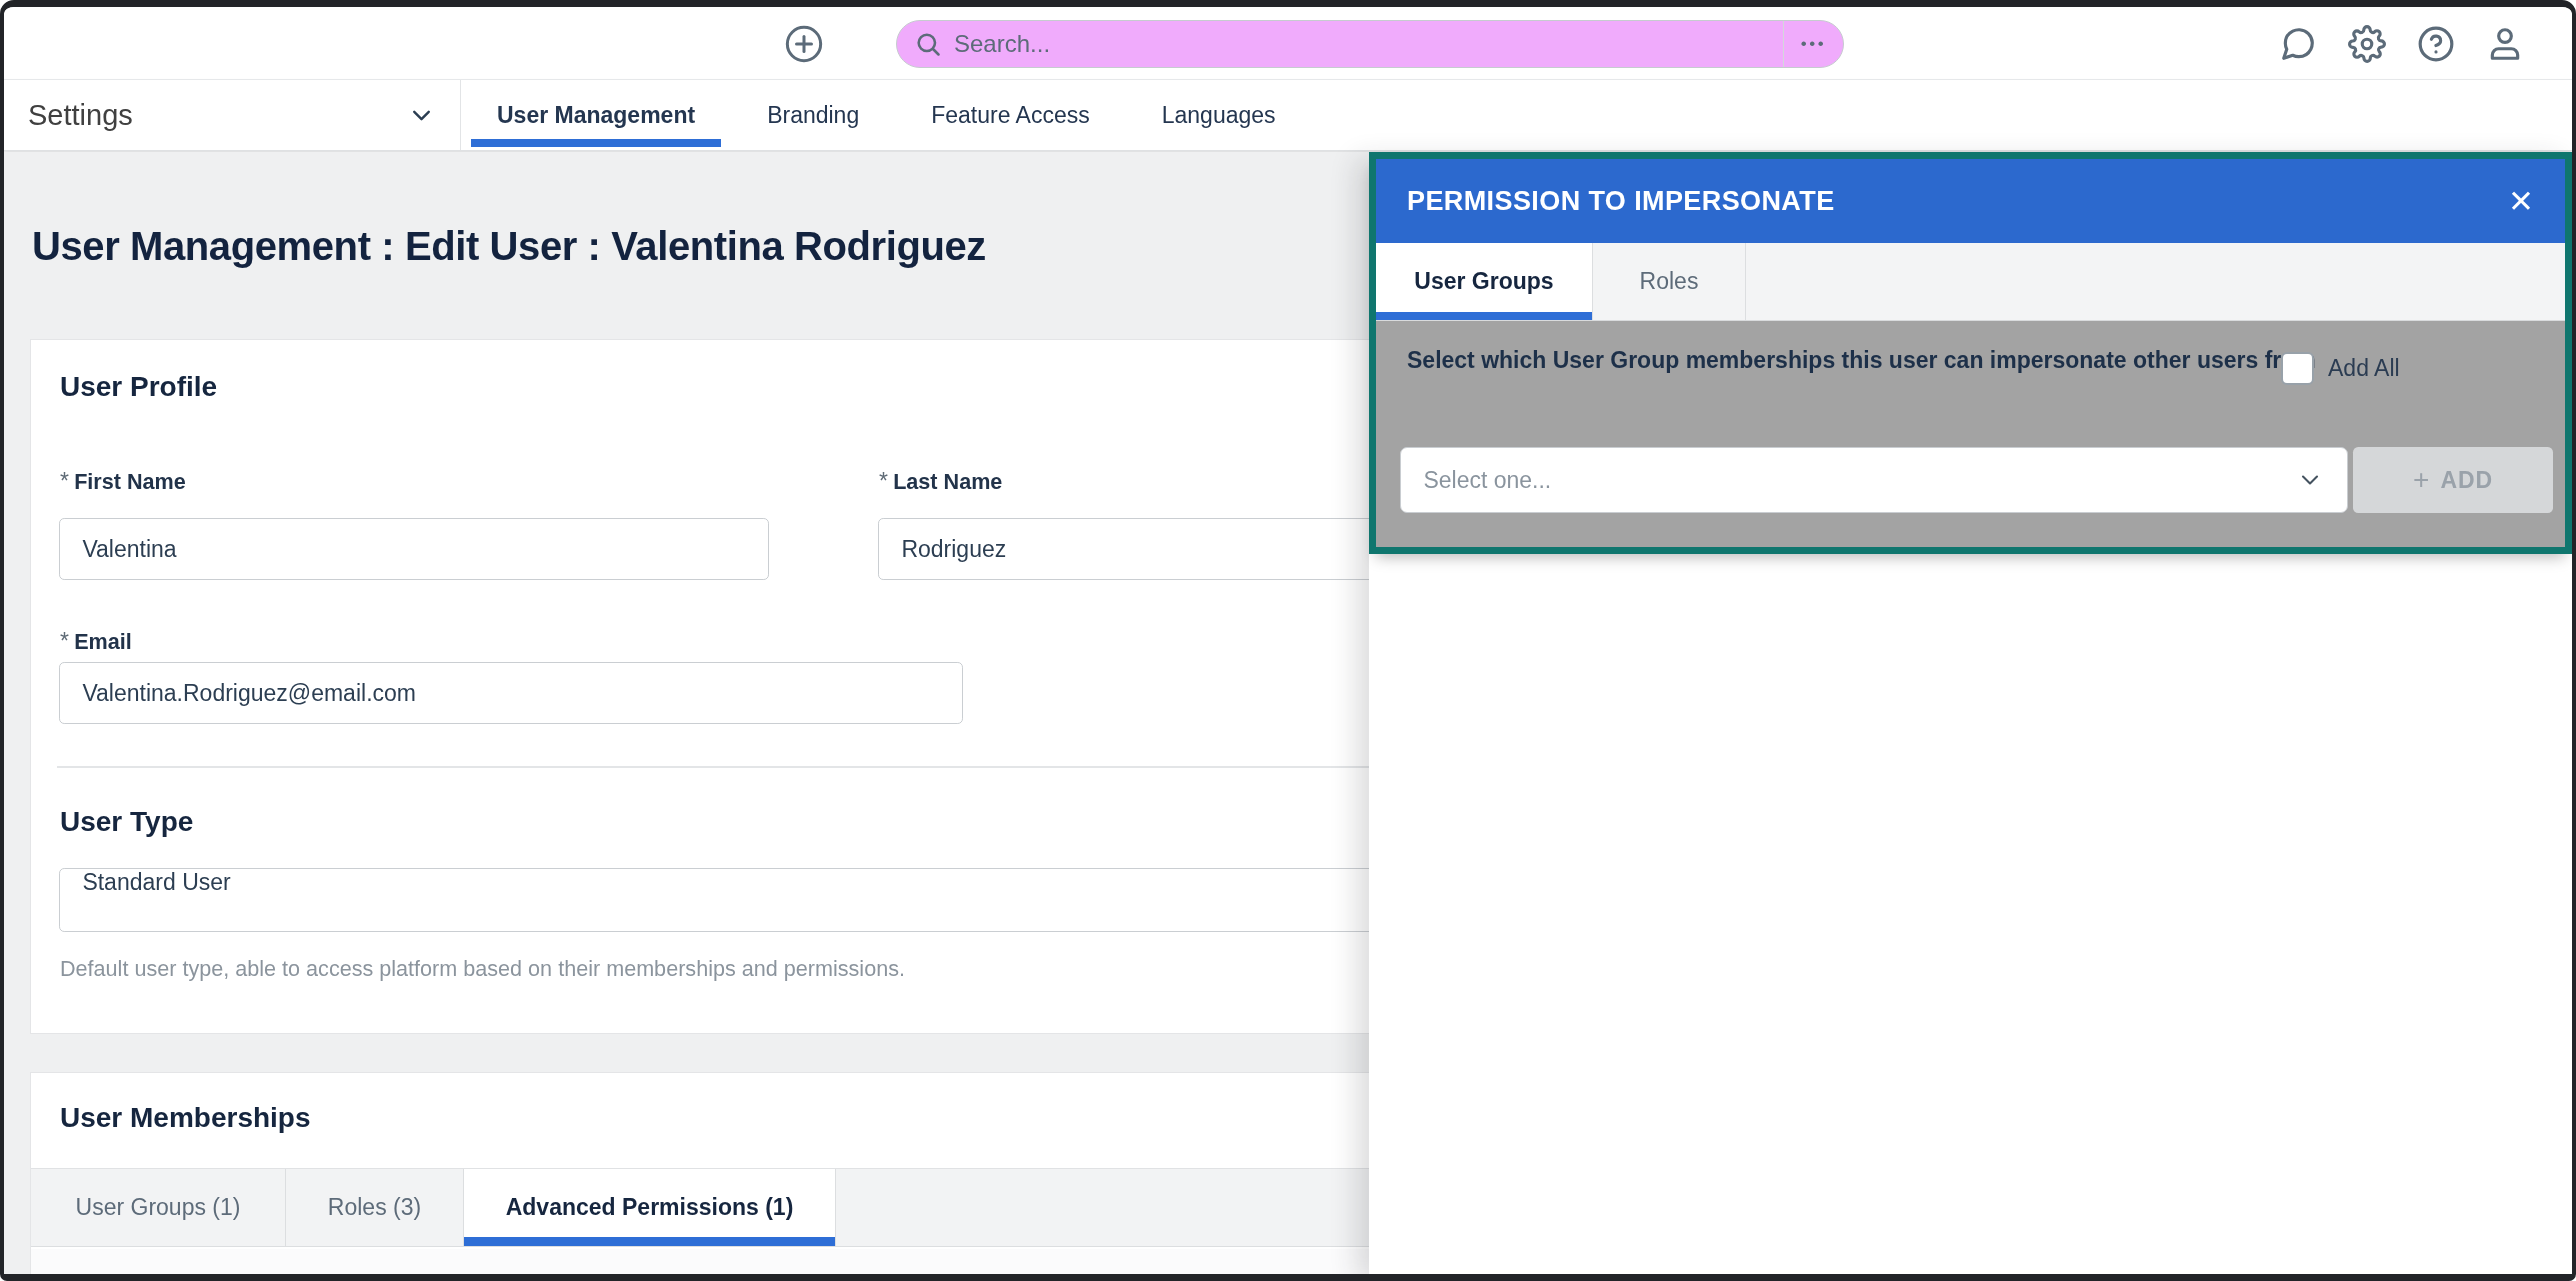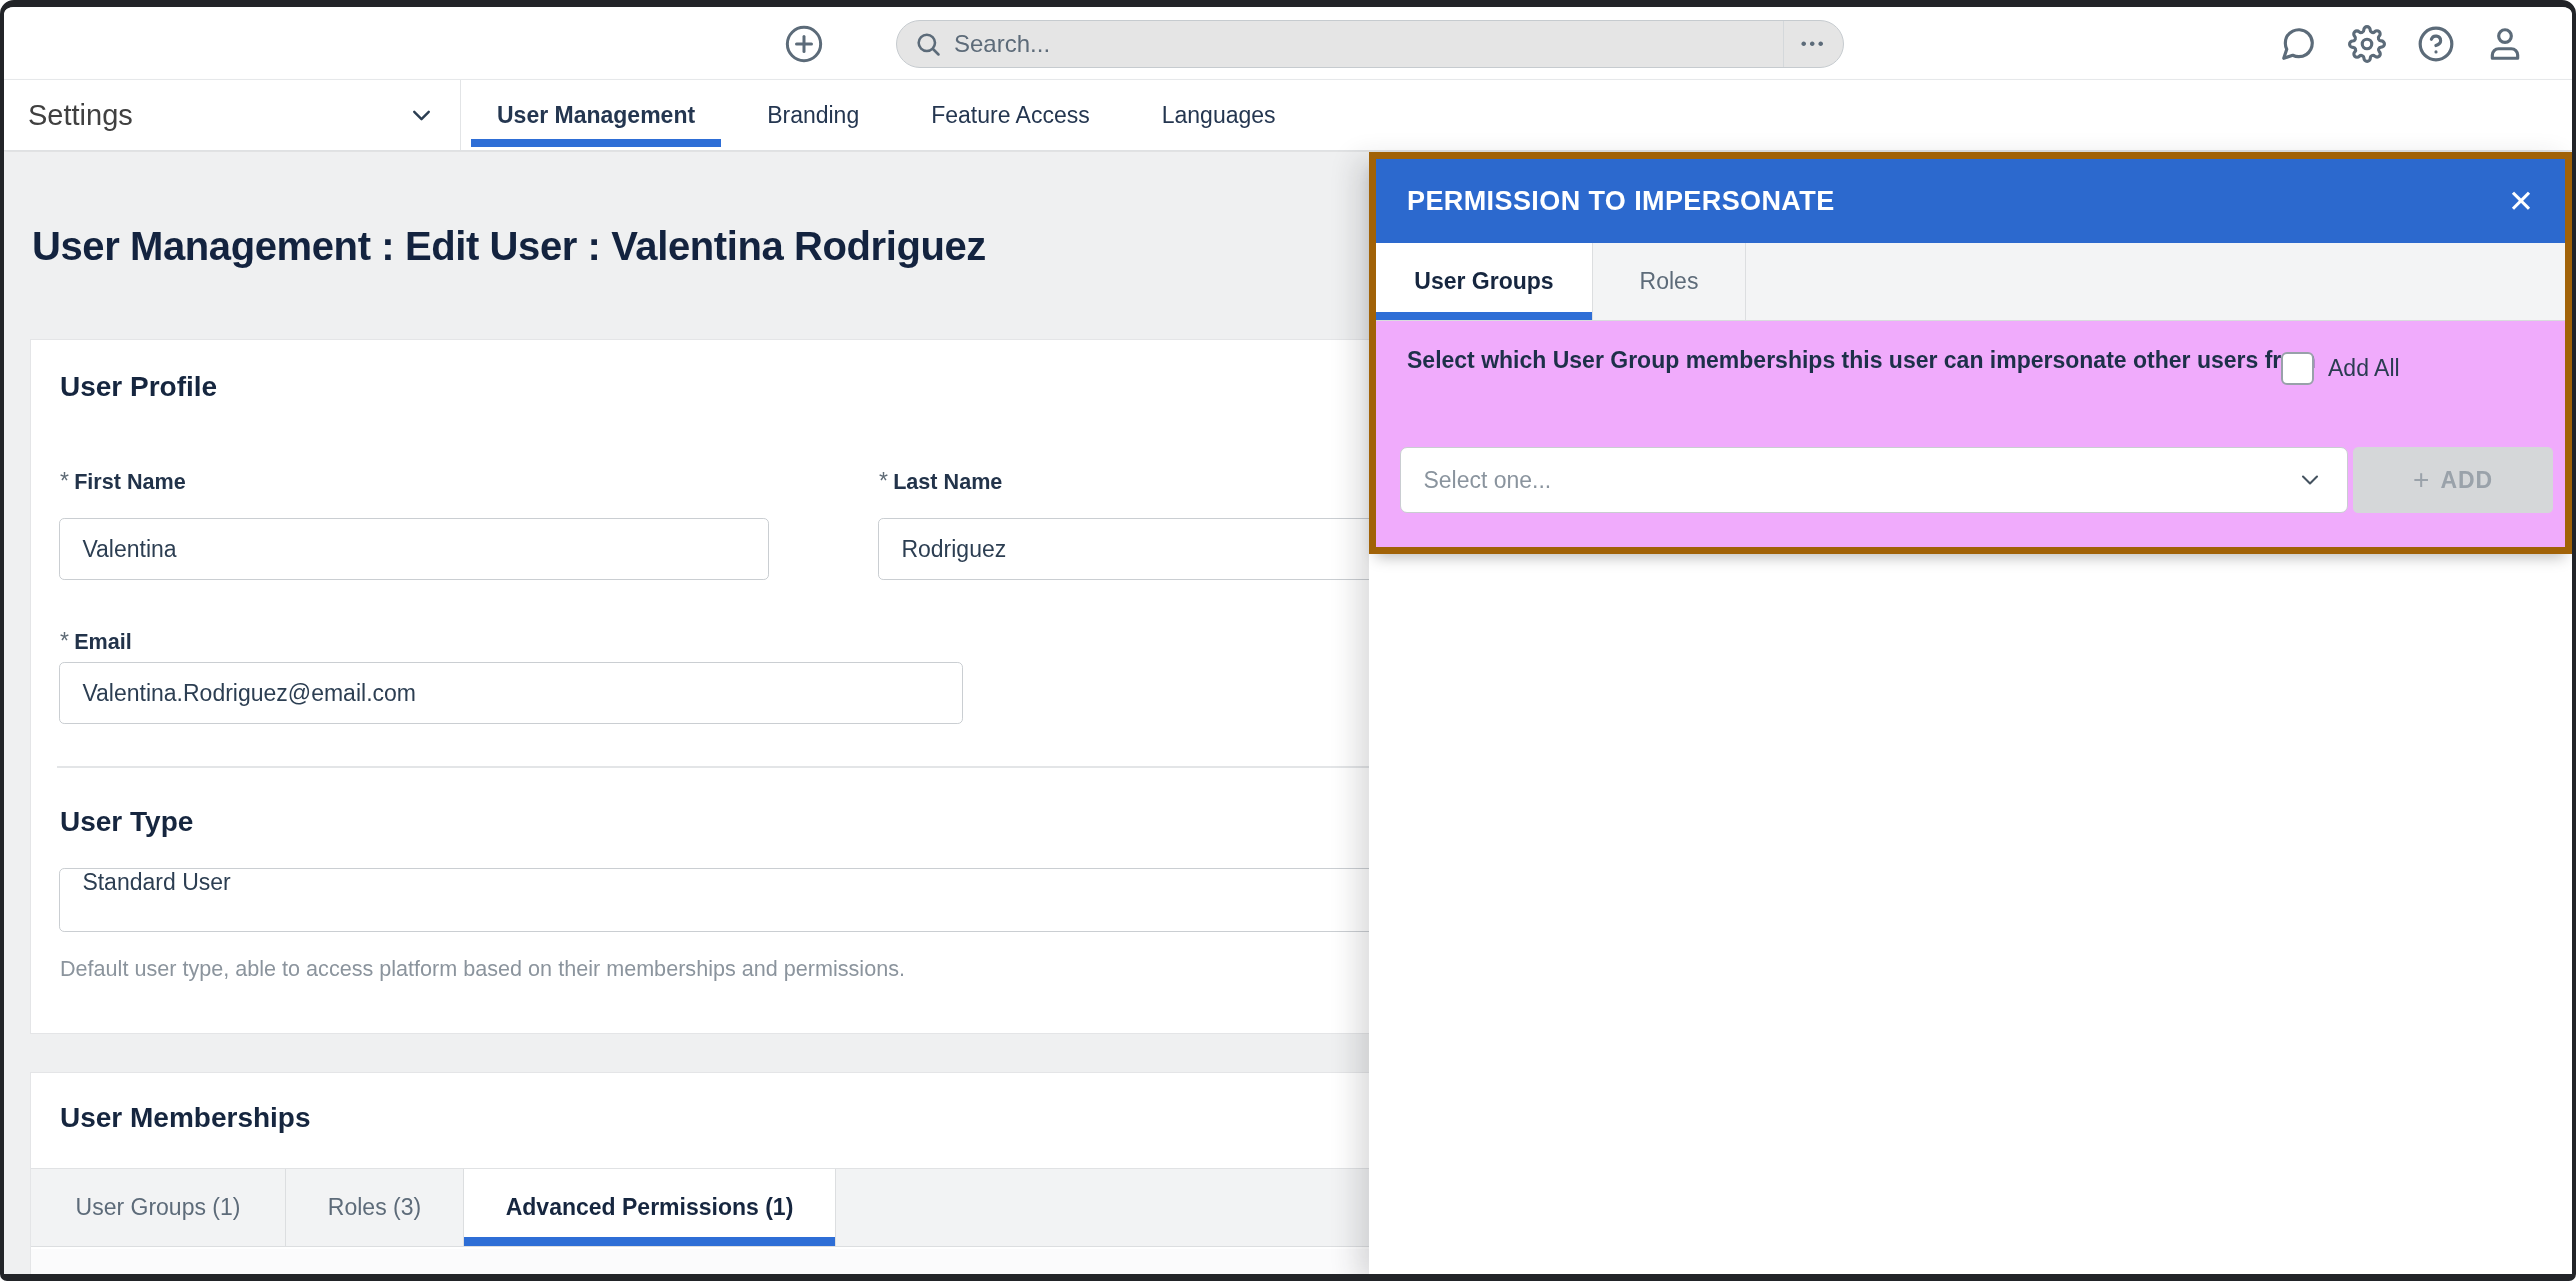--- a/index.html
+++ b/index.html
@@ -11,21 +11,21 @@
     border:4.3px solid #222428; border-top-width:7.8px; border-bottom-width:7.8px;
     border-radius:14px 14px 7px 7px; overflow:hidden; background:#eff0f1;
   }
 
   
   .topbar{ position:absolute; left:0; top:0; right:0; height:72px; background:#fff; }
   .icon{ color:#5c6b79; display:inline-flex; }
   .plus-btn{ position:absolute; left:780px; top:17px; width:40px; height:40px; cursor:pointer; }
   .search{
     position:absolute; left:892px; top:13px; width:948px; height:48px;
-    border:1.7px solid #c6cbcf; border-radius:26px; background:#e5e5e5;
+    border:1.7px solid #c6cbcf; border-radius:26px; background:#f0abfc;
     display:flex; align-items:center; padding:0 0 0 17px;
   }
   .search .icon{ margin-right:12px; }
   .search input{
     flex:1; border:none; outline:none; font-size:24px; color:#2c3e52; background:transparent;
     font-family:inherit;
   }
   .search input::placeholder{ color:#5d6b79; }
   .search-more{
     width:60px; height:100%; border-left:1.7px solid #d4d8db; display:flex; align-items:center;
@@ -96,21 +96,21 @@
   .mtab.active .bar{ position:absolute; left:0; right:0; bottom:0; height:8.6px; background:#2e6ed6; }
   .mcontent{ position:absolute; left:0; right:0; top:176px; bottom:0; background:#fbfbfc; }
 
   
   .panel{
     position:absolute; left:1365px; top:0; right:0; bottom:0; background:#fff;
     box-shadow:-12px 7px 26px rgba(40,40,45,.16);
   }
   .redbox{
     position:absolute; left:0; right:0; top:0; height:402px;
-    border:7px solid #a16207; background:#f0abfc;
+    border:7px solid #0f766e; background:#a3a3a3;
     box-shadow:0 10.3px 14px -7px rgba(0,0,0,.28);
   }
   .phead{
     height:84px; background:#2c69ce; display:flex; align-items:center; padding:0 31px;
   }
   .phead .ptitle{ color:#fff; font-size:27px; font-weight:700; letter-spacing:0.4px; }
   .phead .pclose{
     margin-left:auto; color:#fff; font-size:31px; line-height:1; cursor:pointer; font-weight:400;
   }
   .ptabs{ height:78px; background:#f3f4f5; border-bottom:1.7px solid #d9dbdd; display:flex; }

